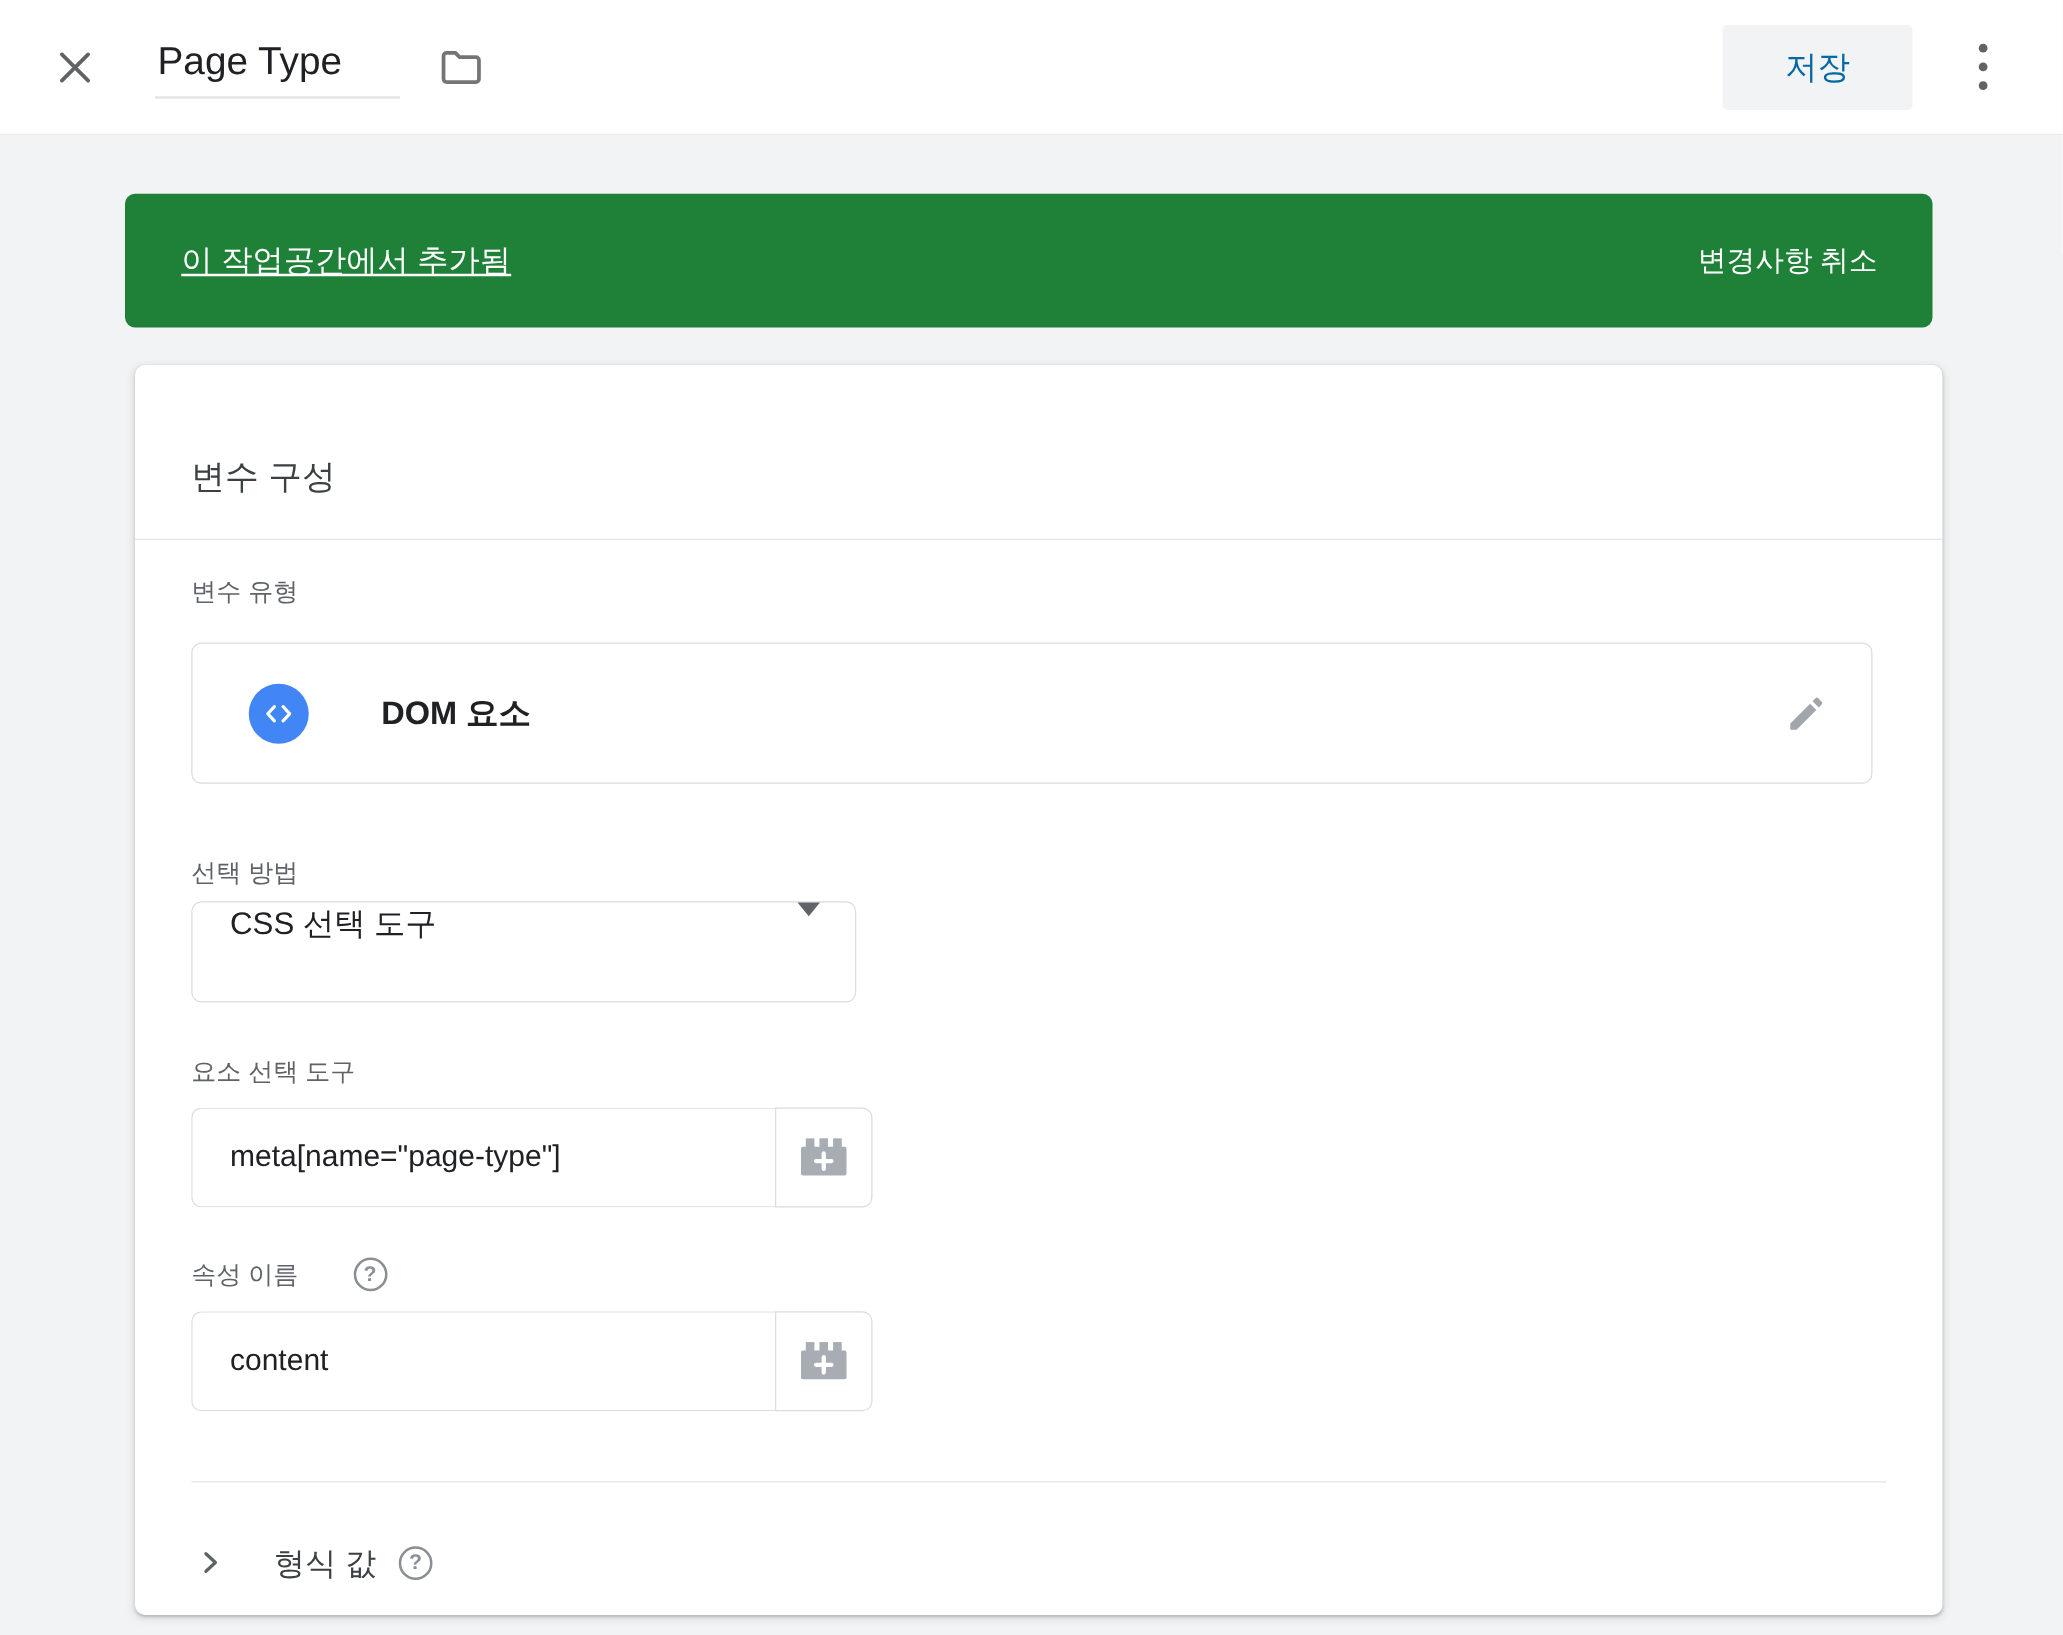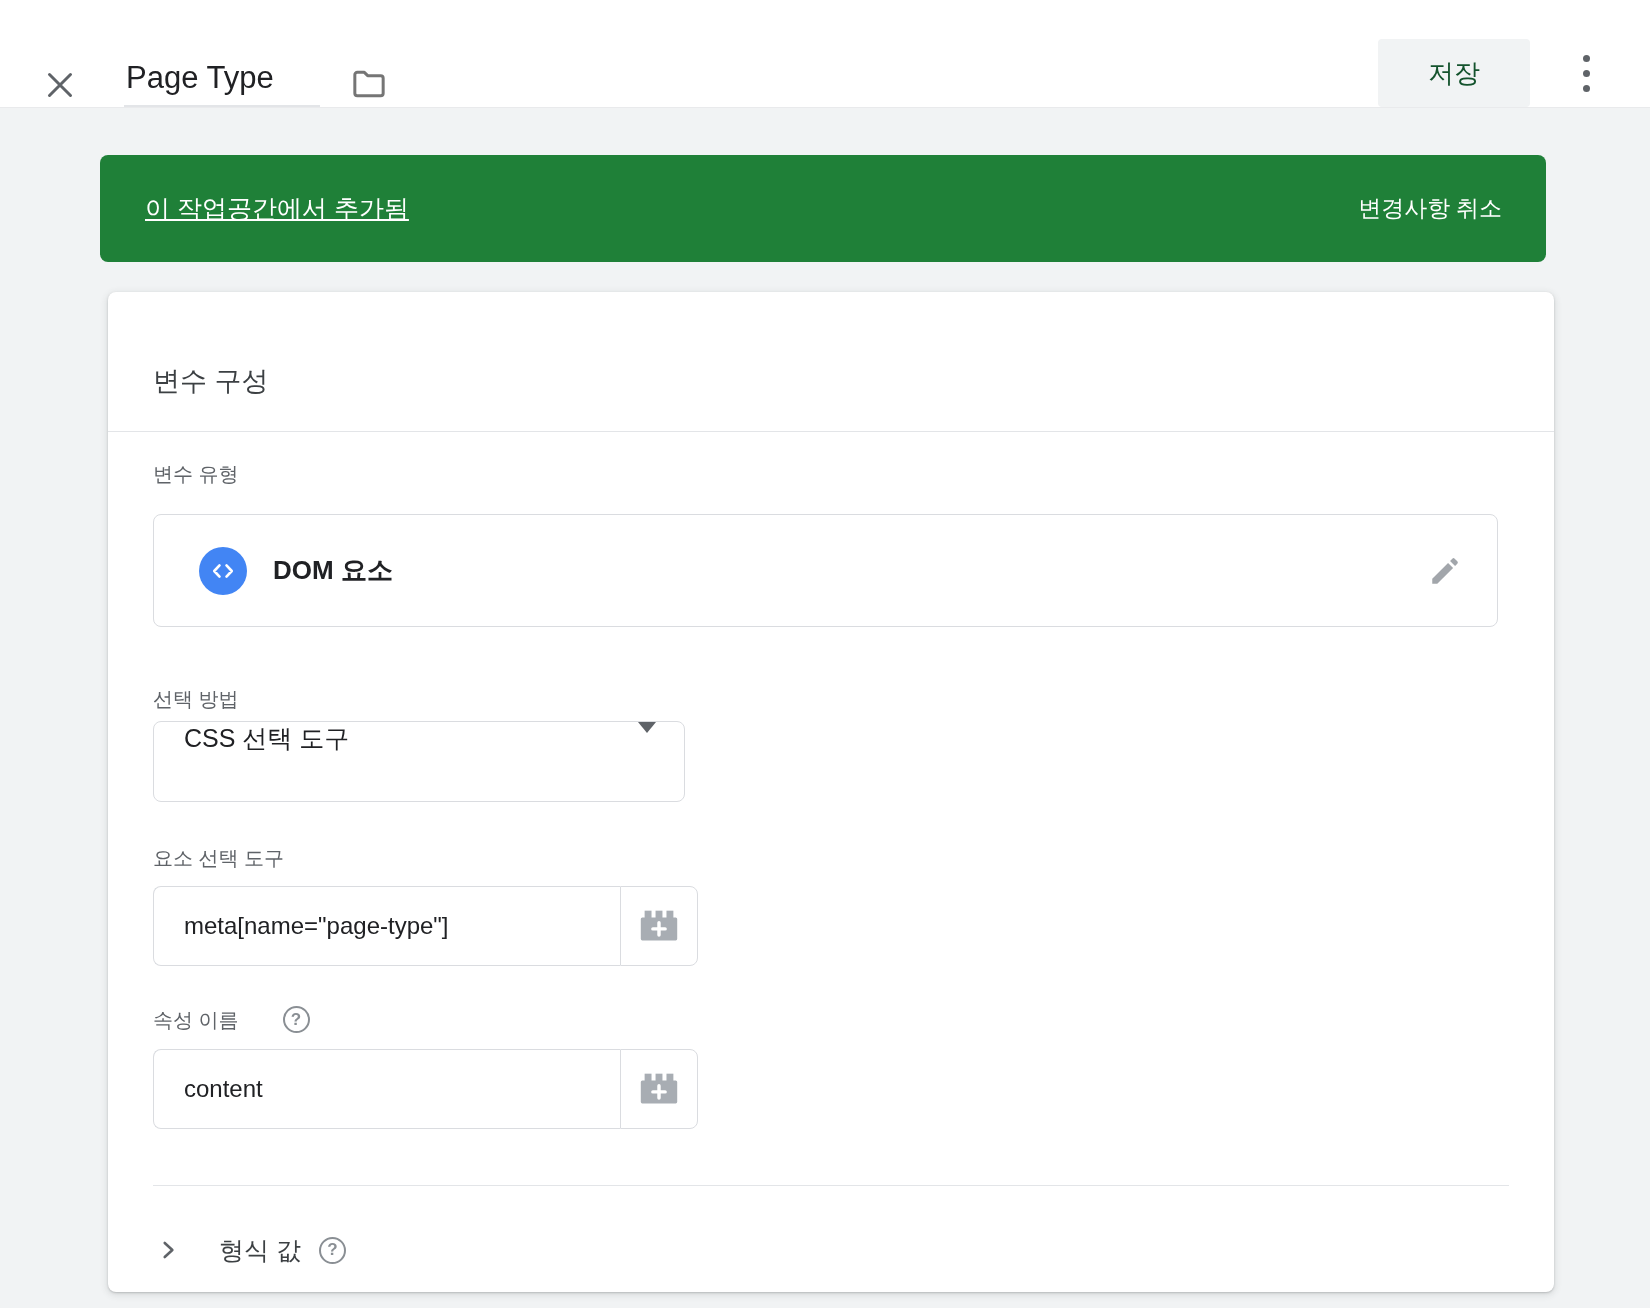--- a/index.html
+++ b/index.html
@@ -9,39 +9,39 @@
     font-family:"Liberation Sans", sans-serif;
     color:#202124;
     position:relative;
     overflow:hidden;
   }
 
   
   .topbar {
     position:absolute; top:0; left:0; width:1650px; height:108px;
     background:#ffffff; border-bottom:1px solid #e9eaec;
-    display:flex; align-items:flex-end;
+    display:flex; align-items:center;
   }
   .icon-btn { background:none; border:none; cursor:pointer; display:flex; align-items:center; justify-content:center; }
   .close-btn { margin-left:38px; width:44px; height:44px; }
   .title-field {
     margin-left:42px;
     font-size:31px; color:#202124;
     padding:4px 2px 10px 2px;
     min-width:196px;
     border-bottom:2px solid #e3e5e8;
     cursor:text;
     line-height:1.1;
   }
   .folder-btn { margin-left:26px; width:46px; height:46px; }
   .topbar-right { margin-left:auto; display:flex; align-items:center; margin-right:44px; }
   .save-btn {
     width:152px; height:68px;
     background:#f1f3f4; border:none; border-radius:4px;
-    color:#14532d; font-size:26px; font-family:inherit;
+    color:#0369a1; font-size:26px; font-family:inherit;
     cursor:default;
   }
   .kebab-btn { margin-left:36px; width:40px; height:52px; flex-direction:column; gap:8px; }
   .kebab-btn i { width:7px; height:7px; border-radius:50%; background:#5f6368; display:block; }
 
   
   .banner {
     position:absolute; top:155px; left:100px; width:1446px; height:107px;
     border-radius:8px; background:#1f8038;
     display:flex; align-items:center; justify-content:space-between;
@@ -82,21 +82,21 @@
   .type-box {
     margin-top:28px; width:1345px; height:113px;
     border:1px solid #dadce0; border-radius:8px;
     display:flex; align-items:center; padding:0 30px 0 45px;
     cursor:pointer;
   }
   .type-icon {
     width:48px; height:48px; border-radius:50%; background:#4285f4;
     display:flex; align-items:center; justify-content:center; flex:none;
   }
-  .type-name { margin-left:26px; font-size:26px; font-weight:bold; color:#202124; }
+  .type-name { margin-left:58px; font-size:26px; font-weight:bold; color:#202124; }
   .type-edit { margin-left:auto; width:44px; height:44px; }
   .select-box {
     margin-top:10px; width:532px; height:81px;
     border:1px solid #dadce0; border-radius:8px;
     display:flex; align-items:flex-start; justify-content:space-between;
     padding:0 28px 0 30px; cursor:pointer;
   }
   .select-value { font-size:25px; color:#202124; }
   .caret-down {
     width:0; height:0;

